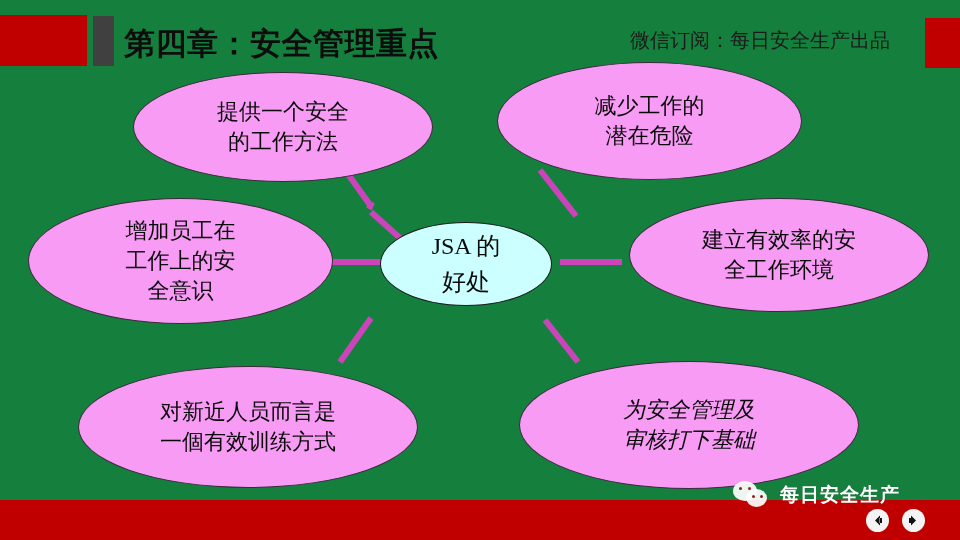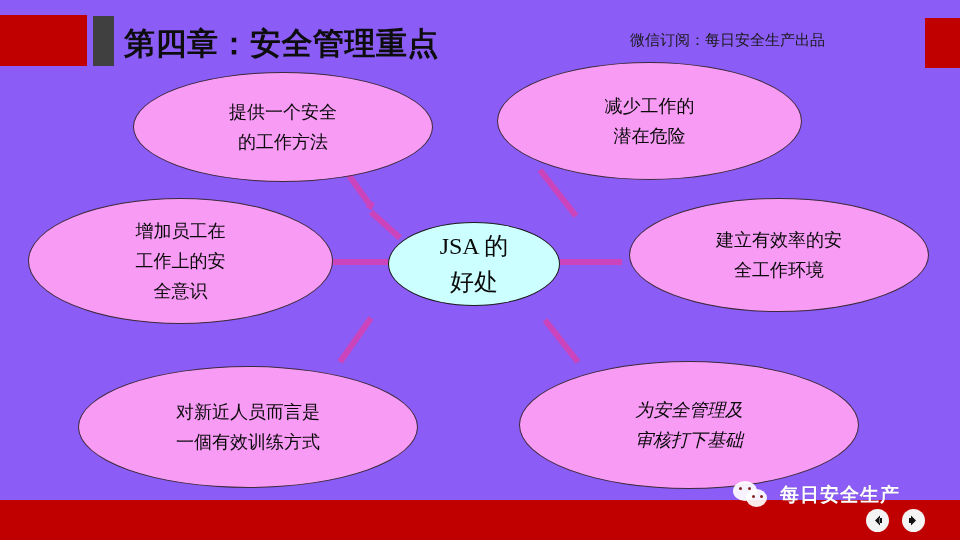--- a/index.html
+++ b/index.html
@@ -4,21 +4,21 @@
 <style>
   html, body {
     margin: 0;
     padding: 0;
     background: #ffffff;
   }
   #slide {
     position: relative;
     width: 960px;
     height: 540px;
-    background: #8b5cf6;
+    background: #15803d;
     overflow: hidden;
     font-family: "Liberation Serif", "DejaVu Serif", serif;
   }
 
   
   #header-bar-left-red {
     position: absolute;
     left: 0px;
     top: 15px;
     width: 87px;
@@ -51,21 +51,21 @@
     line-height: 46px;
     color: #0d0d0d;
     letter-spacing: 0.5px;
     white-space: nowrap;
   }
   #header-subscribe {
     position: absolute;
     left: 630px;
     top: 28px;
     font-family: "DejaVu Sans", "Liberation Sans", sans-serif;
-    font-size: 15px;
+    font-size: 20px;
     line-height: 24px;
     color: #1a1a1a;
     white-space: nowrap;
   }
 
   
   #diagram {
     position: absolute;
     left: 0;
     top: 0;
@@ -87,41 +87,41 @@
     border-radius: 50%;
     display: flex;
     align-items: center;
     justify-content: center;
     text-align: center;
     color: #0a0a0a;
   }
   .node-outer {
     background: #F79BF5;
     border: 1.5px solid #3b2a3b;
-    font-size: 18px;
+    font-size: 22px;
     line-height: 30px;
   }
   .node-center {
     background: #CCFFFF;
     border: 1.5px solid #1a1a1a;
     font-size: 24px;
     line-height: 36px;
   }
   .node-label {
     padding: 0 10px;
     white-space: pre-line;
   }
 
   #node-top-left   { left: 133px; top: 72px;  width: 300px; height: 110px; }
   #node-top-right  { left: 497px; top: 62px;  width: 305px; height: 118px; }
   #node-left       { left: 28px;  top: 198px; width: 305px; height: 126px; }
   #node-right      { left: 629px; top: 198px; width: 300px; height: 114px; }
   #node-bottom-left  { left: 78px;  top: 366px; width: 340px; height: 122px; }
   #node-bottom-right { left: 519px; top: 361px; width: 340px; height: 128px; font-style: italic; }
-  #node-center     { left: 388px;  top: 222px; width: 172px; height: 84px; text-align: center; }
+  #node-center     { left: 380px;  top: 222px; width: 172px; height: 84px; text-align: center; }
 
   
   #footer-bar {
     position: absolute;
     left: 0;
     top: 500px;
     width: 960px;
     height: 40px;
     background: #C00000;
   }

